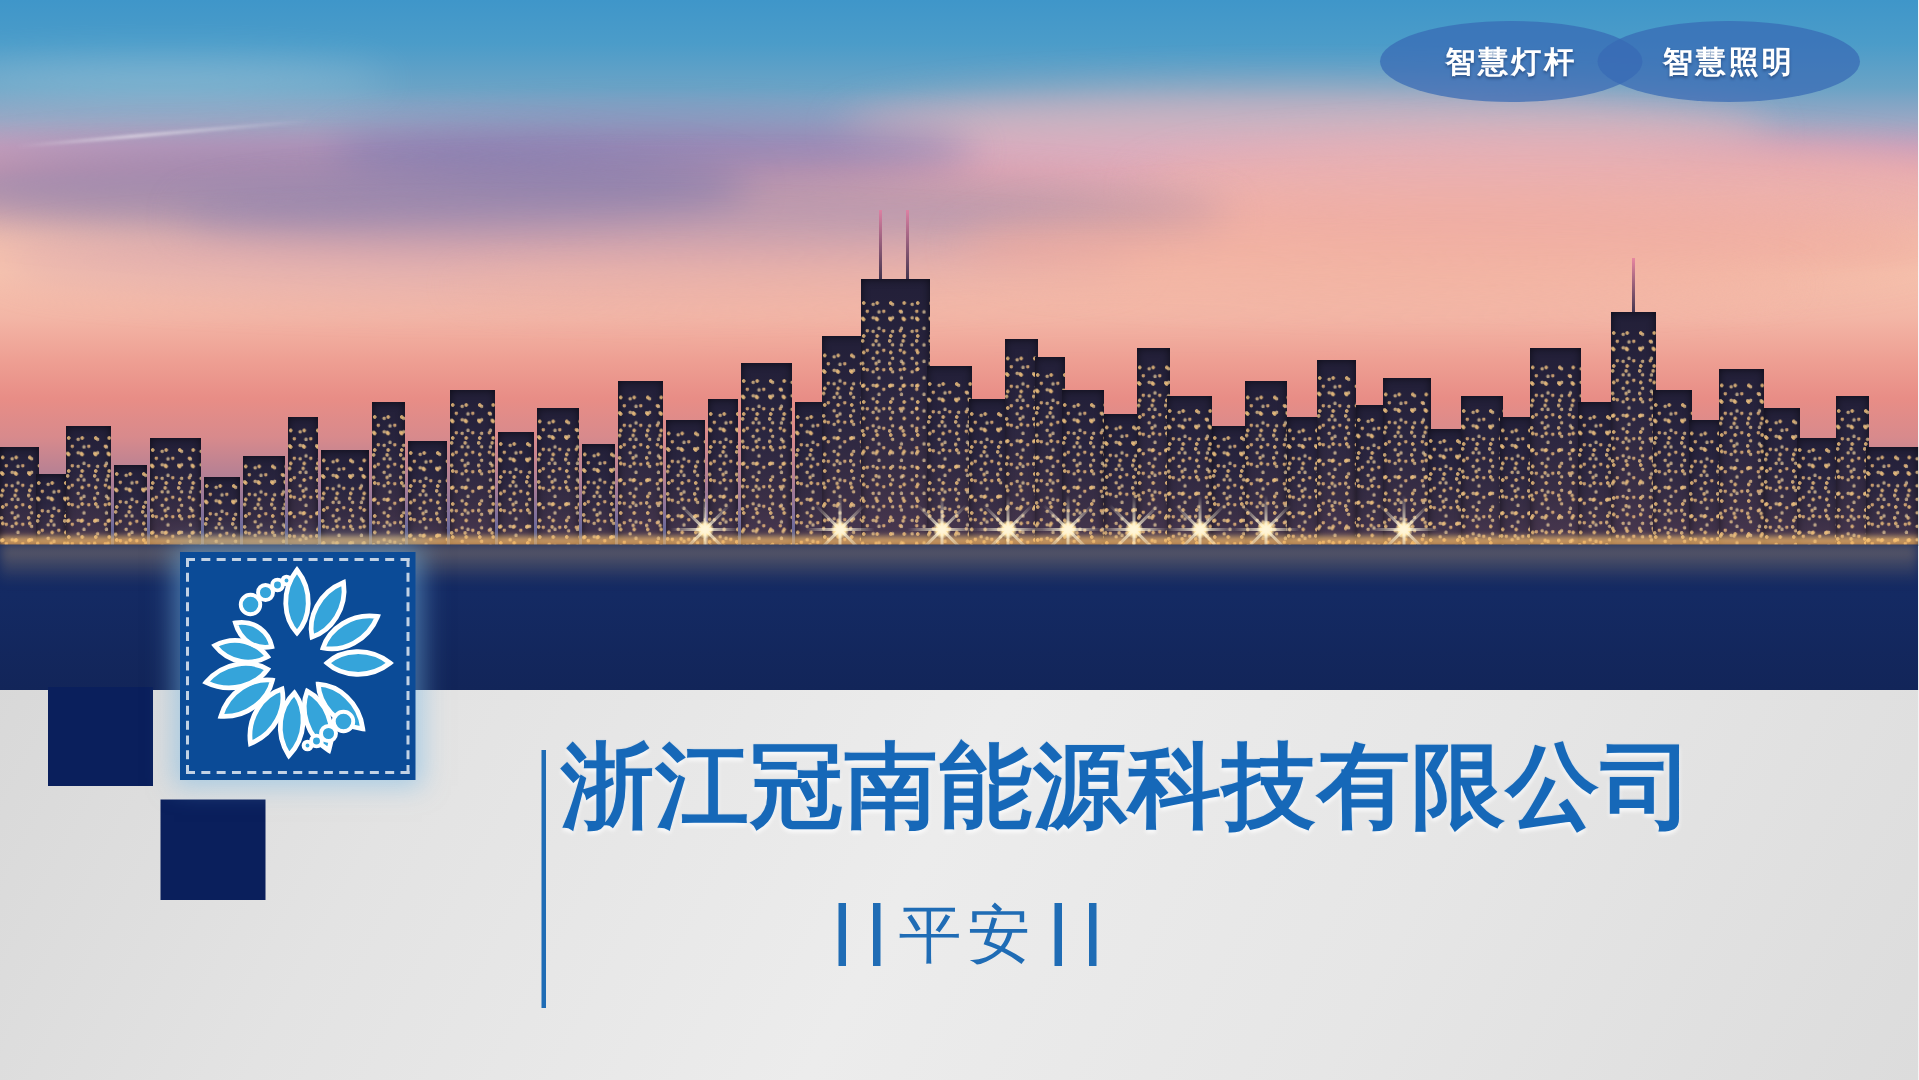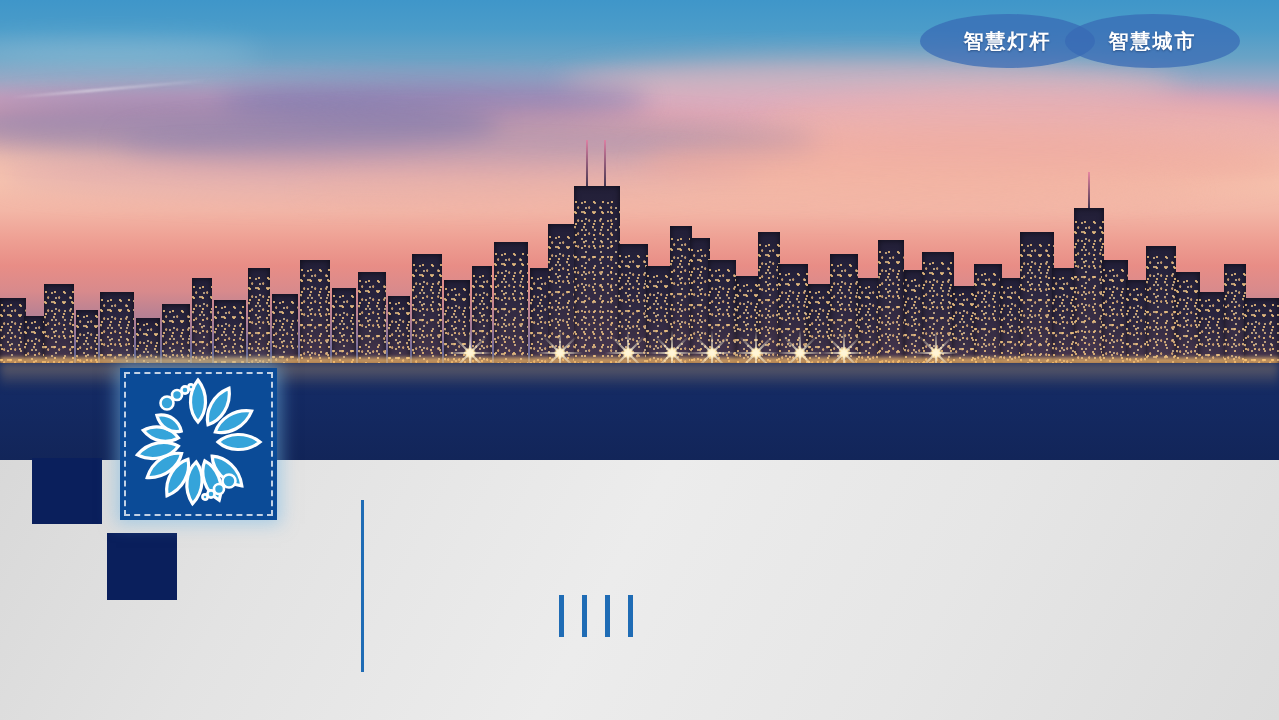--- a/index.html
+++ b/index.html
@@ -456,25 +456,27 @@
           <circle cx="21" cy="47" r="5"></circle>
           <circle cx="13" cy="52" r="3.6"></circle>
           <circle cx="7" cy="55" r="2.6"></circle>
         </g>
       </g>
     </svg>
   </div>
 
   <div class="badges">
     <div class="badge b2">智慧灯杆</div>
-    <div class="badge b3">智慧城市</div>
+    <div class="badge b3">智慧照明</div>
   </div>
 
   <div class="title-rule"></div>
+  <div class="company-title">浙江冠南能源科技有限公司</div>
 
   <div class="tagline">
     <span class="bar"></span>
     <span class="bar"></span>
+    <span class="word">平安</span>
     <span class="bar"></span>
     <span class="bar"></span>
   </div>
 
 </div>
 
 </body></html>

